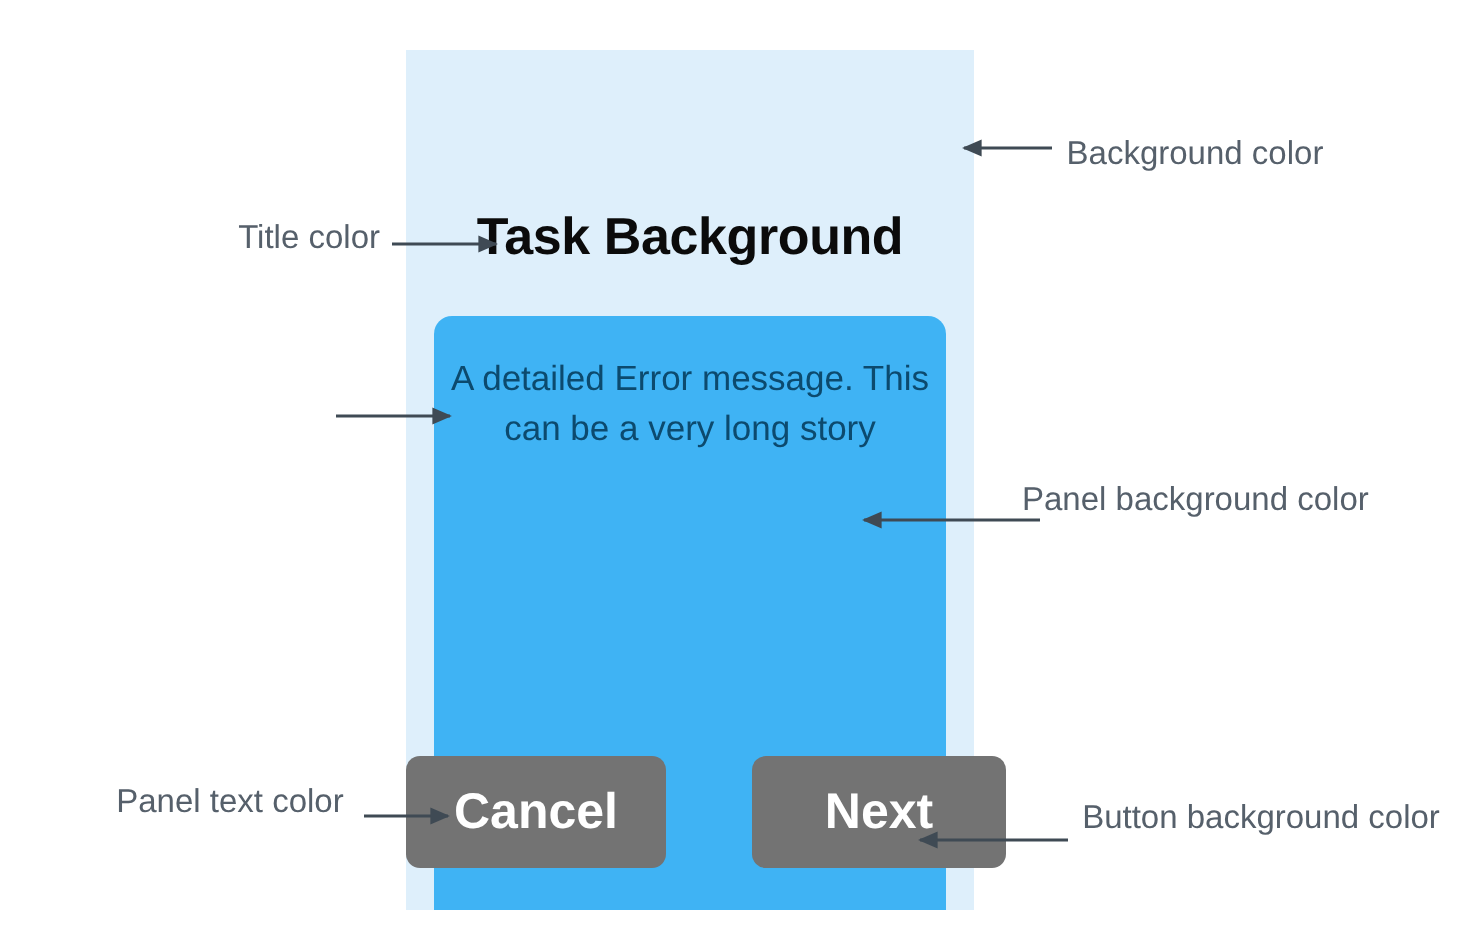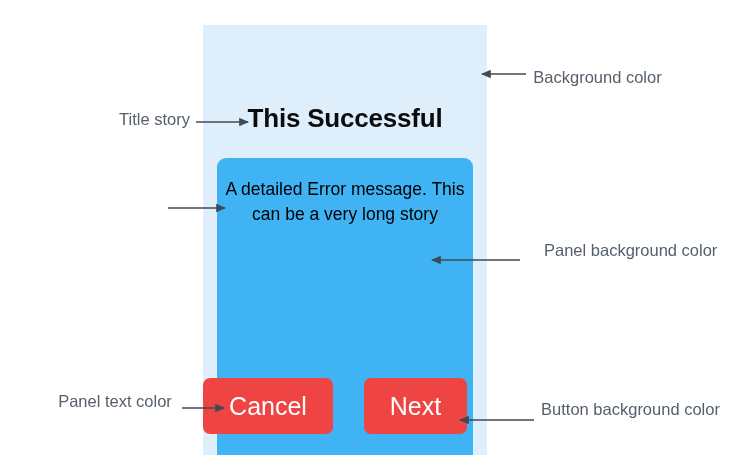--- a/index.html
+++ b/index.html
@@ -51,82 +51,83 @@
   }
 
   #panel-subtitle {
     position: absolute;
     left: 8px;
     top: 19px;
     width: 240px;
     text-align: center;
     font-size: 17.5px;
     line-height: 25px;
-    color: #000000;
+    color: #0c4a6e;
   }
 
   
   .btn {
     position: absolute;
-    background: #ef4444;
+    background: #737373;
     border-radius: 7px;
     color: #ffffff;
     font-size: 25px;
     display: flex;
     align-items: center;
     justify-content: center;
     border: none;
     padding: 0;
     font-family: "Liberation Sans", sans-serif;
     cursor: pointer;
+    font-weight: bold;
   }
   #btn-cancel {
     left: 203px;
     top: 378px;
     width: 130px;
     height: 56px;
   }
   #btn-next {
-    left: 364px;
+    left: 376px;
     top: 378px;
-    width: 103px;
+    width: 127px;
     height: 56px;
   }
 
   
   .anno {
     position: absolute;
     color: #56606b;
     font-size: 16.5px;
     line-height: 22px;
     text-align: center;
   }
   #anno-title-color      { left: 60px;  top: 108px; width: 130px; text-align: right; }
   #anno-panel-subtitle   { left: 18px;  top: 186px; width: 145px; }
   #anno-button-text      { left: 50px;  top: 390px; width: 130px; }
   #anno-background       { left: 530px; top: 54px;  width: 135px; margin-top: 12px; }
-  #anno-panel-bg         { left: 544px; top: 239px; width: 190px; text-align: left; }
+  #anno-panel-bg         { left: 511px; top: 239px; width: 190px; text-align: left; }
   #anno-button-bg        { left: 538px; top: 398px; width: 185px; text-align: center; }
 
   
   #leaders {
     position: absolute;
     left: 0; top: 0;
     width: 740px; height: 469px;
     pointer-events: none;
   }
 </style>
 </head>
 <body>
 
 <div id="root">
 
   <div id="screen">
 
-    <div id="screen-title">This Successful</div>
+    <div id="screen-title">Task Background</div>
 
     <div id="panel">
       <div id="panel-subtitle">A detailed Error message. This can be a very long story</div>
     </div>
   </div>
 
   <button class="btn" id="btn-cancel">Cancel</button>
 
   <button class="btn" id="btn-next">Next</button>
 
@@ -146,21 +147,21 @@
 
     <line x1="182" y1="408" x2="224" y2="408" stroke="#3f4a54" stroke-width="1.4" marker-end="url(#arrow-right)"></line>
 
     <line x1="526" y1="74" x2="482" y2="74" stroke="#3f4a54" stroke-width="1.4" marker-end="url(#arrow-left)"></line>
 
     <line x1="520" y1="260" x2="432" y2="260" stroke="#3f4a54" stroke-width="1.4" marker-end="url(#arrow-left)"></line>
 
     <line x1="534" y1="420" x2="460" y2="420" stroke="#3f4a54" stroke-width="1.4" marker-end="url(#arrow-left)"></line>
   </svg>
 
-  <div class="anno" id="anno-title-color">Title story</div>
+  <div class="anno" id="anno-title-color">Title color</div>
 
 
   <div class="anno" id="anno-button-text">Panel text color</div>
 
   <div class="anno" id="anno-background">Background color</div>
 
   <div class="anno" id="anno-panel-bg">Panel background color</div>
 
   <div class="anno" id="anno-button-bg">Button background color</div>
 

